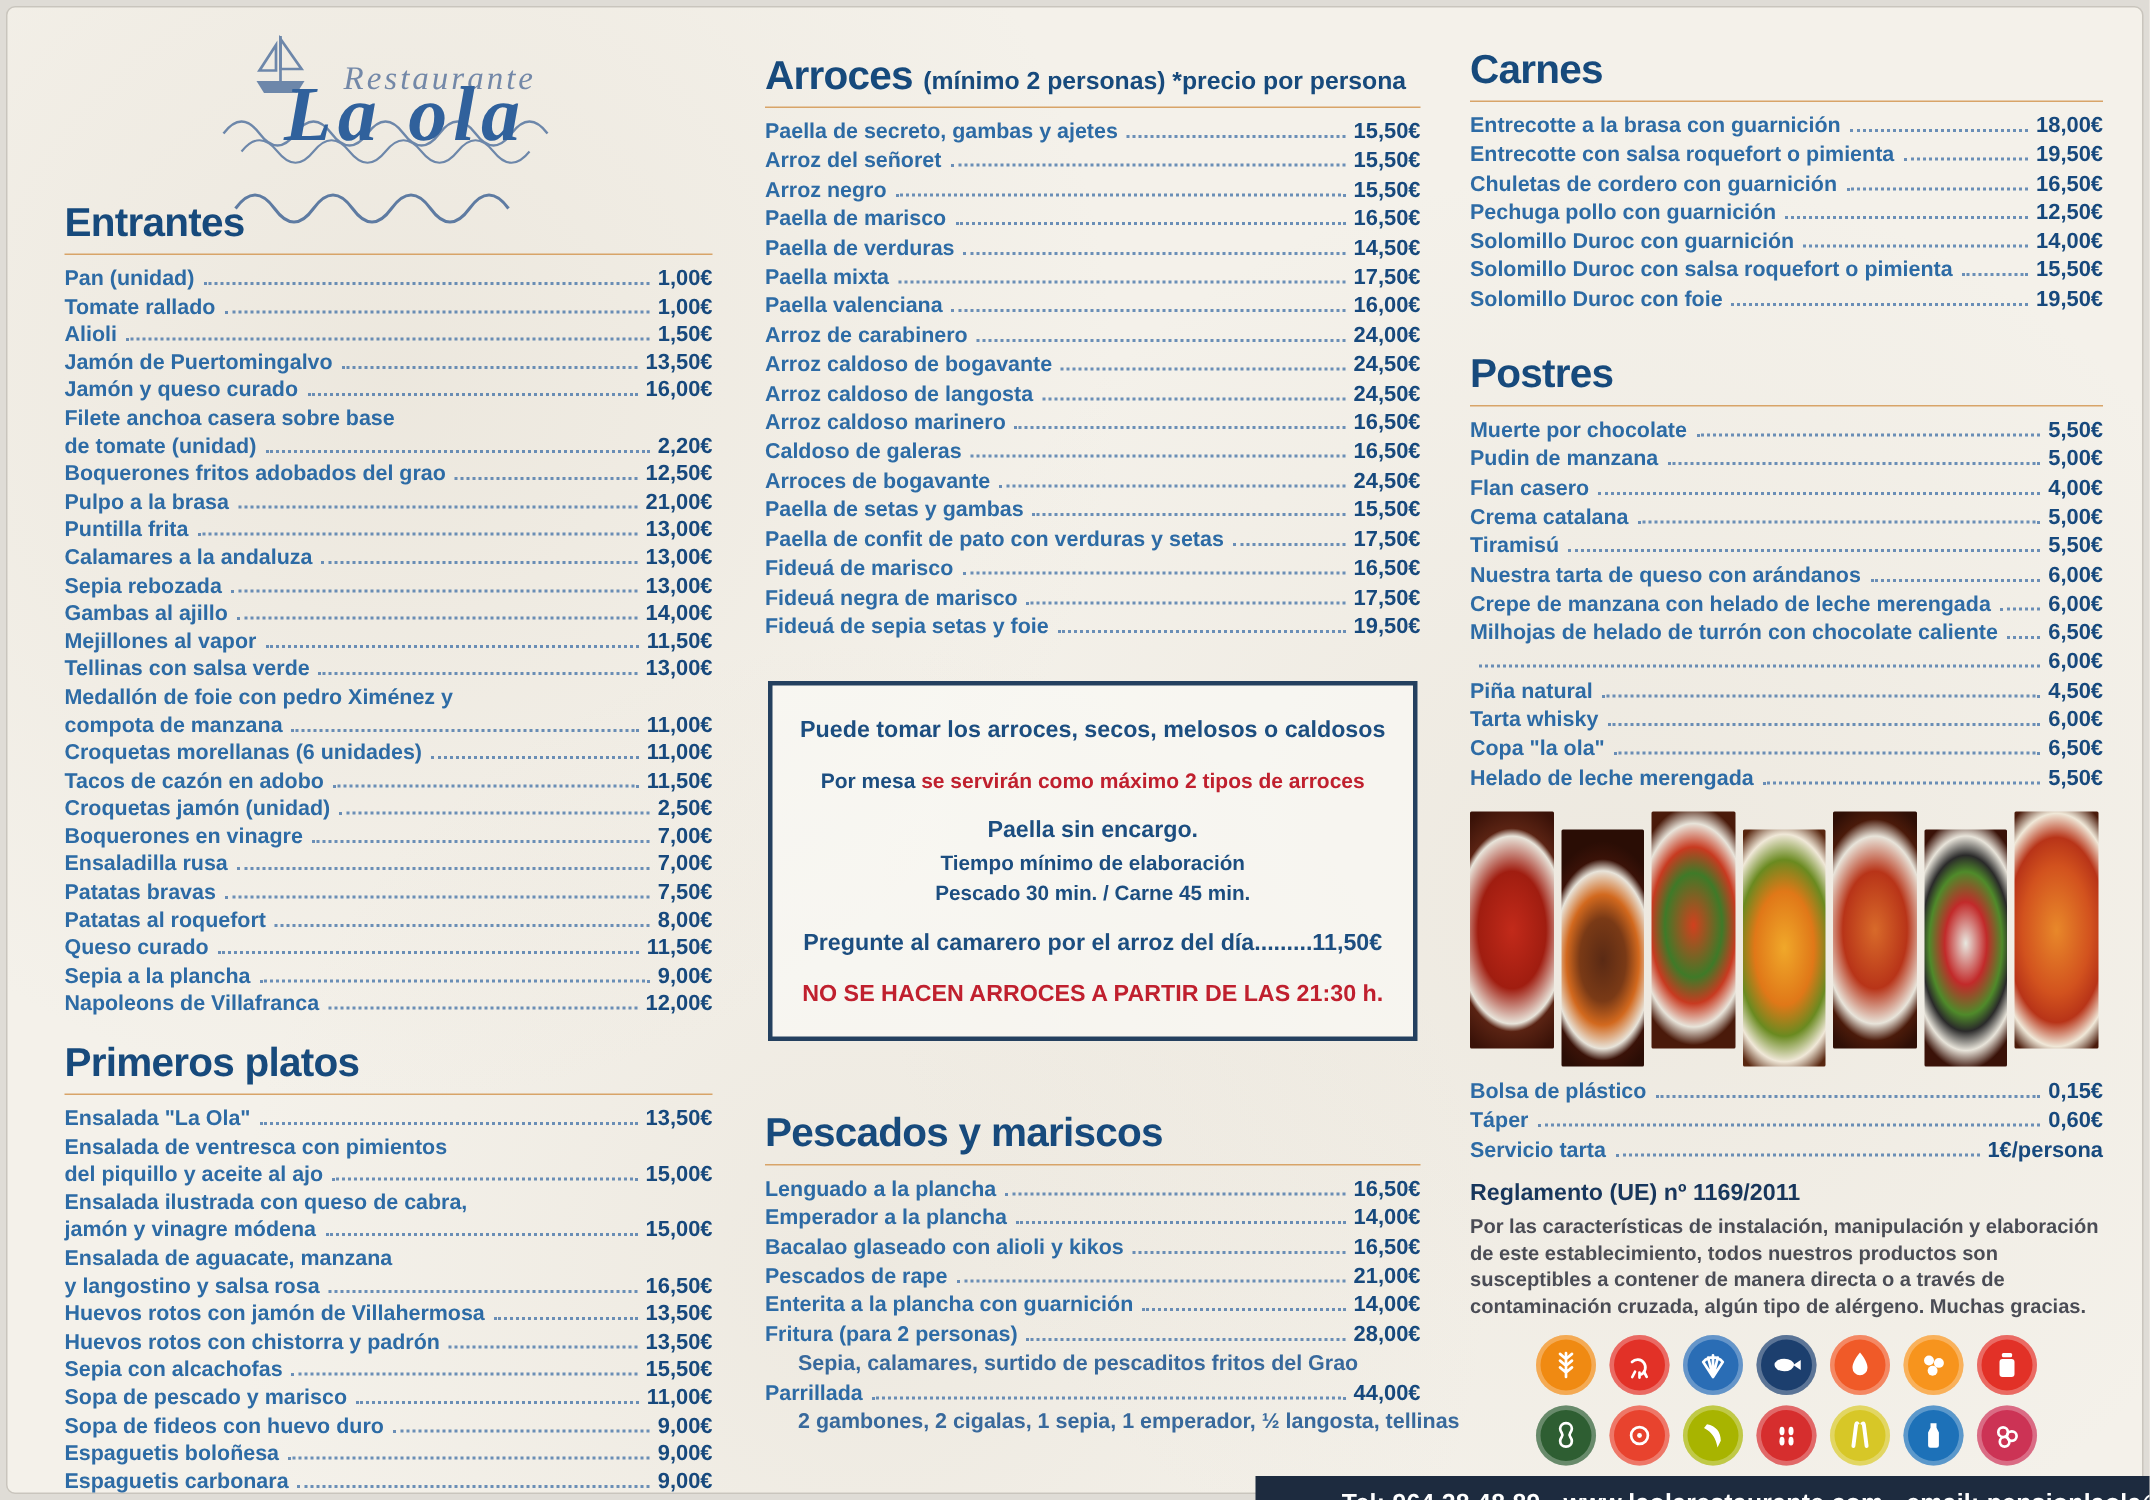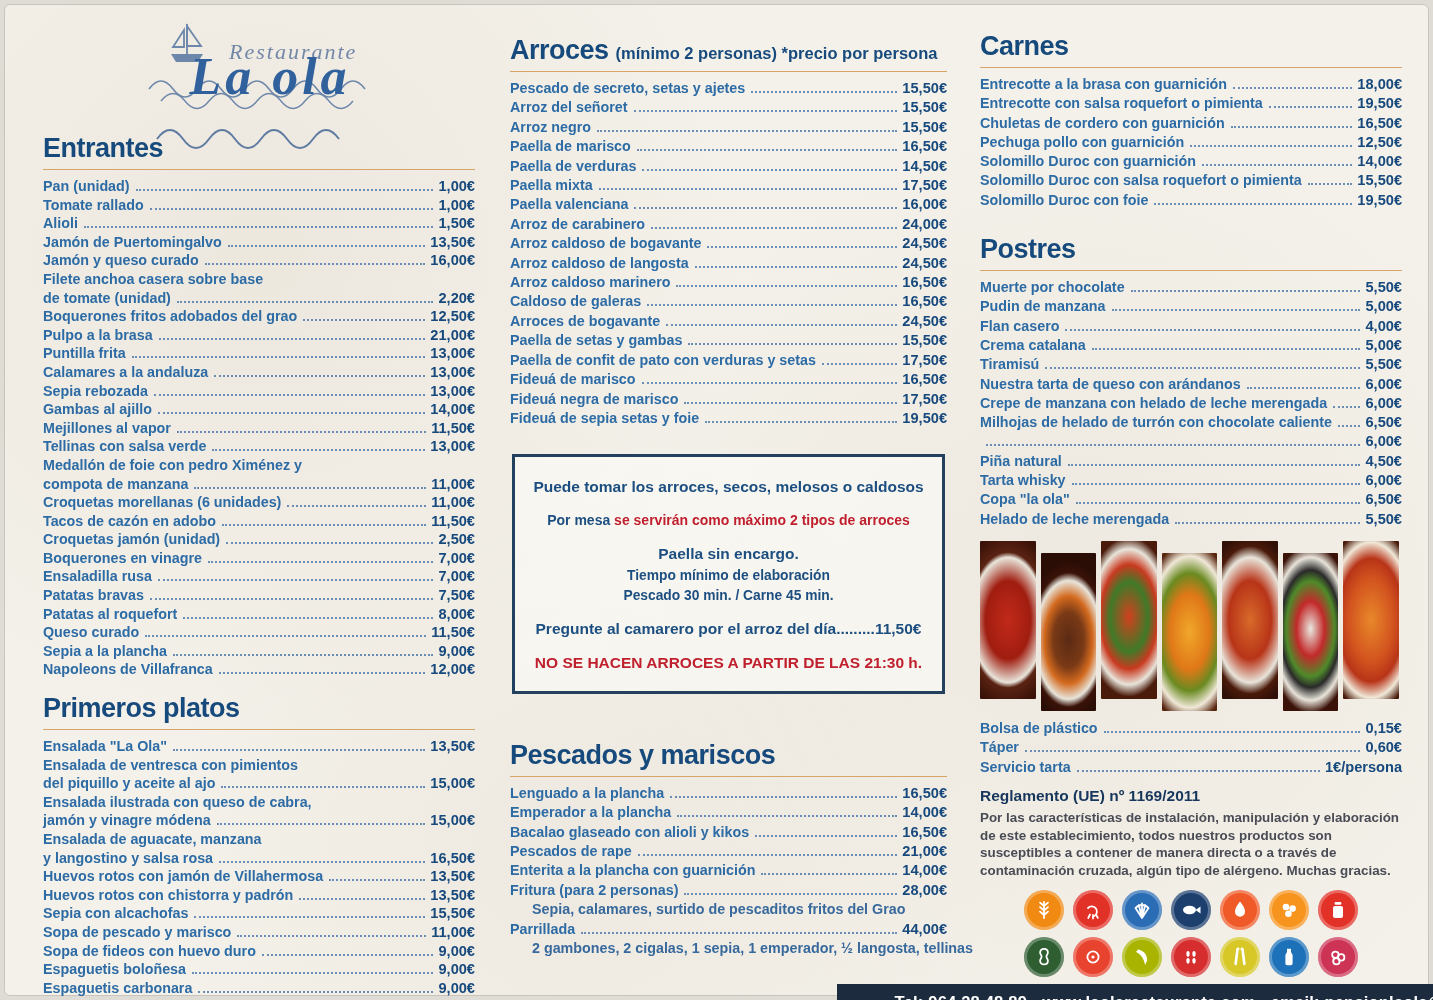--- a/index.html
+++ b/index.html
@@ -380,21 +380,21 @@
     </section>
   </div>
 
   <div class="col col-mid">
 
     <section>
       <h2 class="sec-head"><span>Arroces</span> <span class="sub">(mínimo 2 personas) *precio por persona</span></h2>
       <div class="rows">
 
           <div class="row">
-            <span class="n">Pescado de secreto, setas y ajetes</span>
+            <span class="n">Paella de secreto, gambas y ajetes</span>
             <span class="dots"></span>
             <span class="p">15,50€</span>
           </div>
 
           <div class="row">
             <span class="n">Arroz del señoret</span>
             <span class="dots"></span>
             <span class="p">15,50€</span>
           </div>
 

